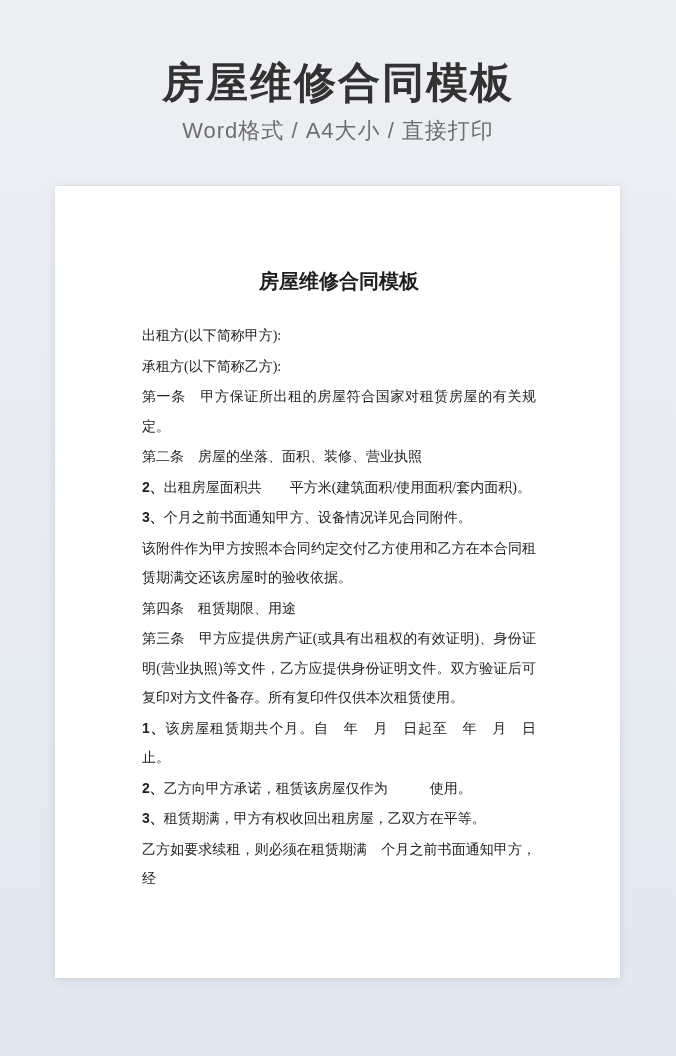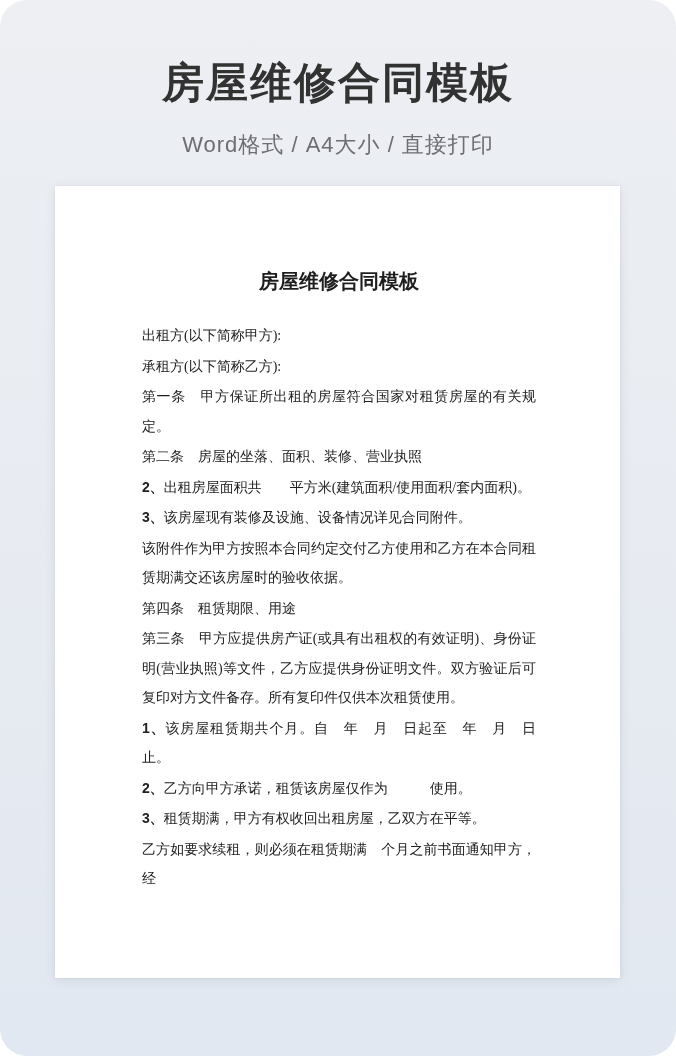--- a/index.html
+++ b/index.html
@@ -7,36 +7,35 @@
     width: 676px;
     height: 1056px;
     font-family: "Liberation Sans", sans-serif;
   }
   .page {
     position: relative;
     width: 676px;
     height: 1056px;
     overflow: hidden;
     background: linear-gradient(180deg, #edeff3 0%, #e7ebf1 55%, #e2e8f1 100%);
-    border-radius: 27px;
   }
   .header {
     padding-top: 60px;
     text-align: center;
   }
   .header .main-title {
     margin: 0;
     font-size: 42px;
     line-height: 1.1;
     font-weight: 700;
     color: #323232;
     letter-spacing: 2px;
   }
   .header .sub-title {
-    margin-top: 24px;
+    margin-top: 10px;
     font-size: 22px;
     color: #6d6d72;
     letter-spacing: 1px;
   }
   .paper {
     position: absolute;
     left: 55px;
     top: 186px;
     width: 565px;
     height: 792px;
@@ -78,21 +77,21 @@
   </div>
 
   <div class="paper">
     <h2 class="doc-title">房屋维修合同模板</h2>
 
     <p class="para"><b class="num"></b><span>出租方(以下简称甲方):</span></p>
     <p class="para"><b class="num"></b><span>承租方(以下简称乙方):</span></p>
     <p class="para"><b class="num"></b><span>第一条　甲方保证所出租的房屋符合国家对租赁房屋的有关规定。</span></p>
     <p class="para"><b class="num"></b><span>第二条　房屋的坐落、面积、装修、营业执照</span></p>
     <p class="para"><b class="num">2、</b><span>出租房屋面积共　　平方米(建筑面积/使用面积/套内面积)。</span></p>
-    <p class="para"><b class="num">3、</b><span>该房屋现有装修及设施、设备情况详见合同附件。</span></p>
+    <p class="para"><b class="num">3、</b><span>个月之前书面通知甲方、设备情况详见合同附件。</span></p>
     <p class="para"><b class="num"></b><span>该附件作为甲方按照本合同约定交付乙方使用和乙方在本合同租赁期满交还该房屋时的验收依据。</span></p>
     <p class="para"><b class="num"></b><span>第四条　租赁期限、用途</span></p>
     <p class="para"><b class="num"></b><span>第三条　甲方应提供房产证(或具有出租权的有效证明)、身份证明(营业执照)等文件，乙方应提供身份证明文件。双方验证后可复印对方文件备存。所有复印件仅供本次租赁使用。</span></p>
     <p class="para"><b class="num">1、</b><span>该房屋租赁期共个月。自　年　月　日起至　年　月　日止。</span></p>
     <p class="para"><b class="num">2、</b><span>乙方向甲方承诺，租赁该房屋仅作为　　　使用。</span></p>
     <p class="para"><b class="num">3、</b><span>租赁期满，甲方有权收回出租房屋，乙双方在平等。</span></p>
     <p class="para"><b class="num"></b><span>乙方如要求续租，则必须在租赁期满　个月之前书面通知甲方，经</span></p>
   </div>
 
 </div>

